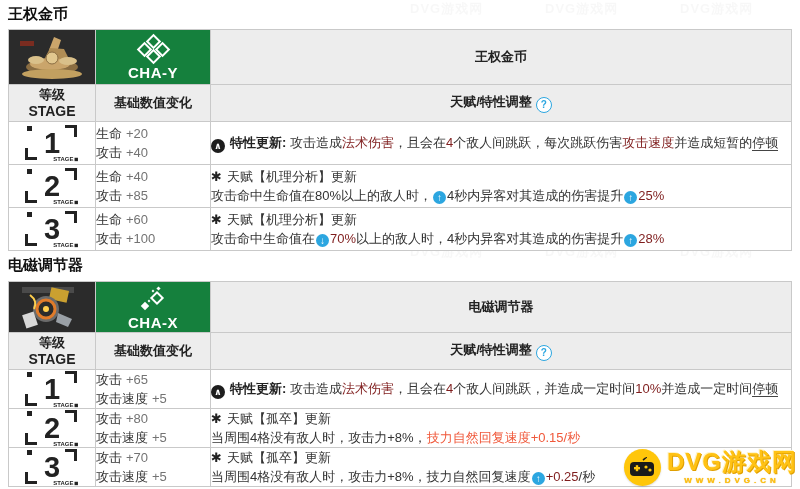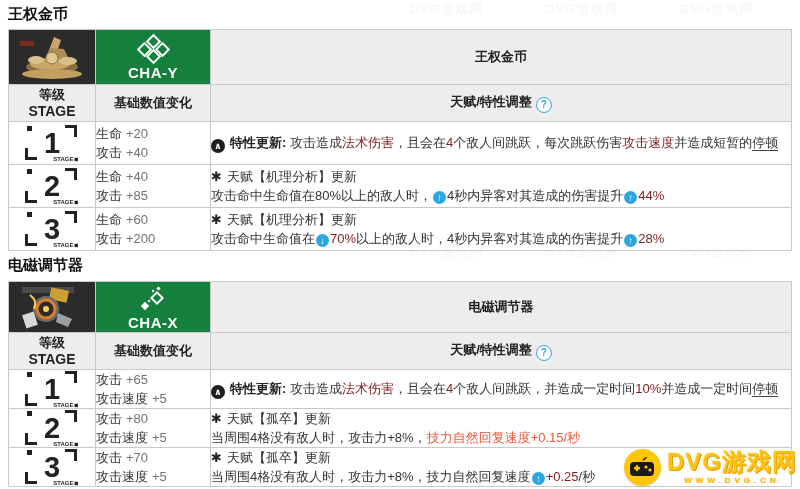--- a/index.html
+++ b/index.html
@@ -169,39 +169,39 @@
                 <span class="sq2"></span>
               </span>
             </div>
       </td>
       <td class="stats">
         <div class="stat-line"><span>生命</span><span class="stat-val">+40</span></div>
         <div class="stat-line"><span>攻击</span><span class="stat-val">+85</span></div>
       </td>
       <td class="desc">
         <div class="desc-line"><span class="ic ic-star">✱</span><span class="">天赋【机理分析】更新</span></div>
-        <div class="desc-line"><span class="">攻击命中生命值在80%以上的敌人时，</span><span class="ic ic-up">↑</span><span class="">4秒内异客对其造成的伤害提升</span><span class="ic ic-up">↑</span><span class="seg-blue">44%</span></div>
+        <div class="desc-line"><span class="">攻击命中生命值在80%以上的敌人时，</span><span class="ic ic-up">↑</span><span class="">4秒内异客对其造成的伤害提升</span><span class="ic ic-up">↑</span><span class="seg-blue">25%</span></div>
       </td>
     </tr>
     <tr class="r-data">
       <td>
         <div class="stageicon">
               <span class="sq"></span>
               <span class="br tr"></span>
               <span class="br bl"></span>
           <span class="num">3</span>
           <span class="slabel">
                 <span>STAGE</span>
                 <span class="sq2"></span>
               </span>
             </div>
       </td>
       <td class="stats">
         <div class="stat-line"><span>生命</span><span class="stat-val">+60</span></div>
-        <div class="stat-line"><span>攻击</span><span class="stat-val">+200</span></div>
+        <div class="stat-line"><span>攻击</span><span class="stat-val">+100</span></div>
       </td>
       <td class="desc">
         <div class="desc-line"><span class="ic ic-star">✱</span><span class="">天赋【机理分析】更新</span></div>
         <div class="desc-line"><span class="">攻击命中生命值在</span><span class="ic ic-down">↓</span><span class="seg-blue">70%</span><span class="">以上的敌人时，4秒内异客对其造成的伤害提升</span><span class="ic ic-up">↑</span><span class="seg-blue">28%</span></div>
       </td>
     </tr>
   </tbody>
     </table>
 
   <div class="section-title" style="top:256px;">电磁调节器</div>

